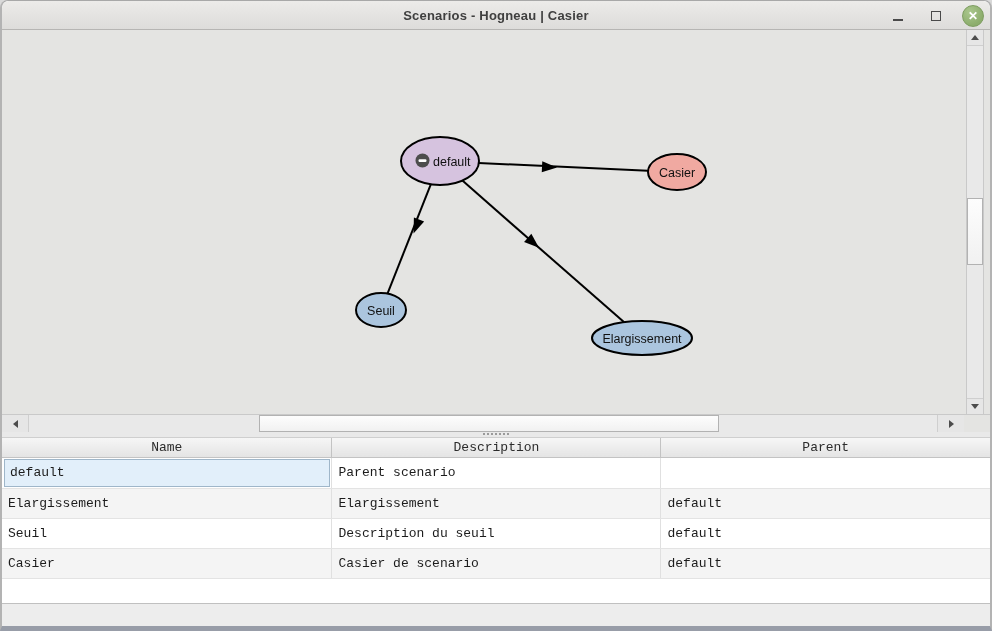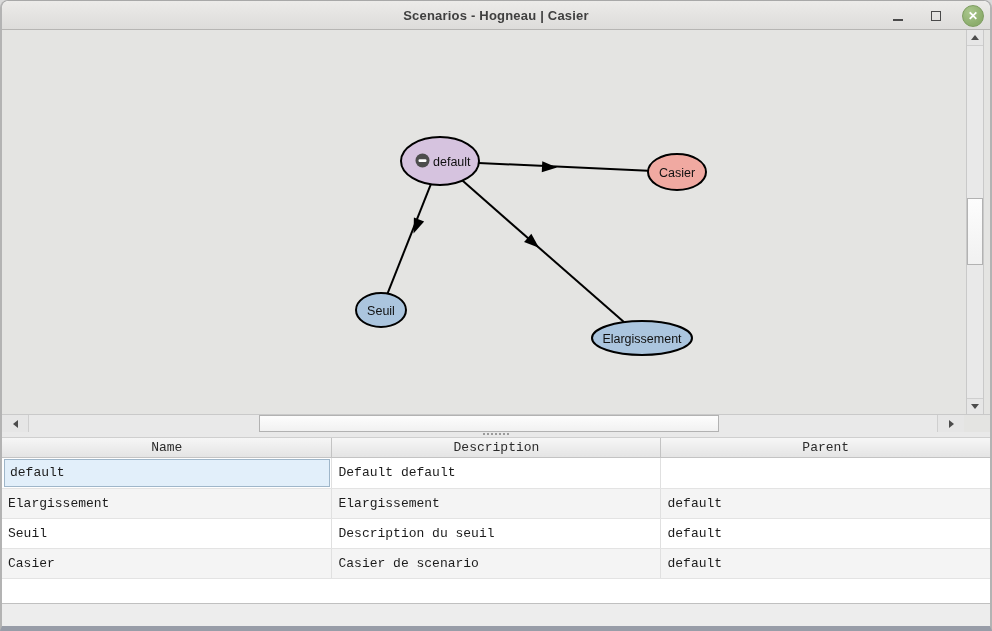--- a/index.html
+++ b/index.html
@@ -205,21 +205,21 @@
         <th>Name</th>
         <th>Description</th>
         <th>Parent</th>
       </tr>
     </thead>
     <tbody>
       <tr>
         <td class="cell-selected">
           <div class="sel-inner">default</div>
         </td>
-        <td>Default default</td>
+        <td>Parent scenario</td>
         <td></td>
       </tr>
       <tr class="row-alt">
         <td>Elargissement</td>
         <td>Elargissement</td>
         <td>default</td>
       </tr>
       <tr>
         <td>Seuil</td>
         <td>Description du seuil</td>

